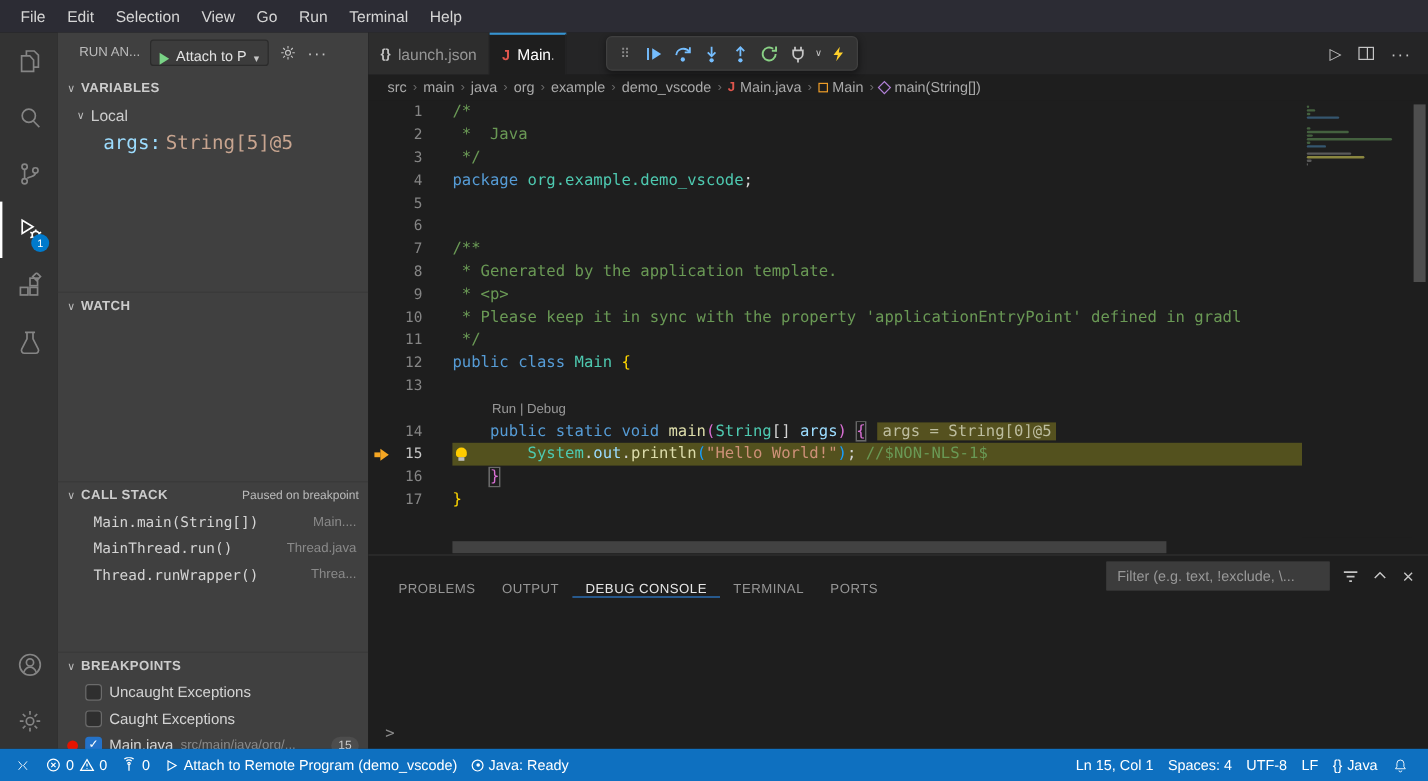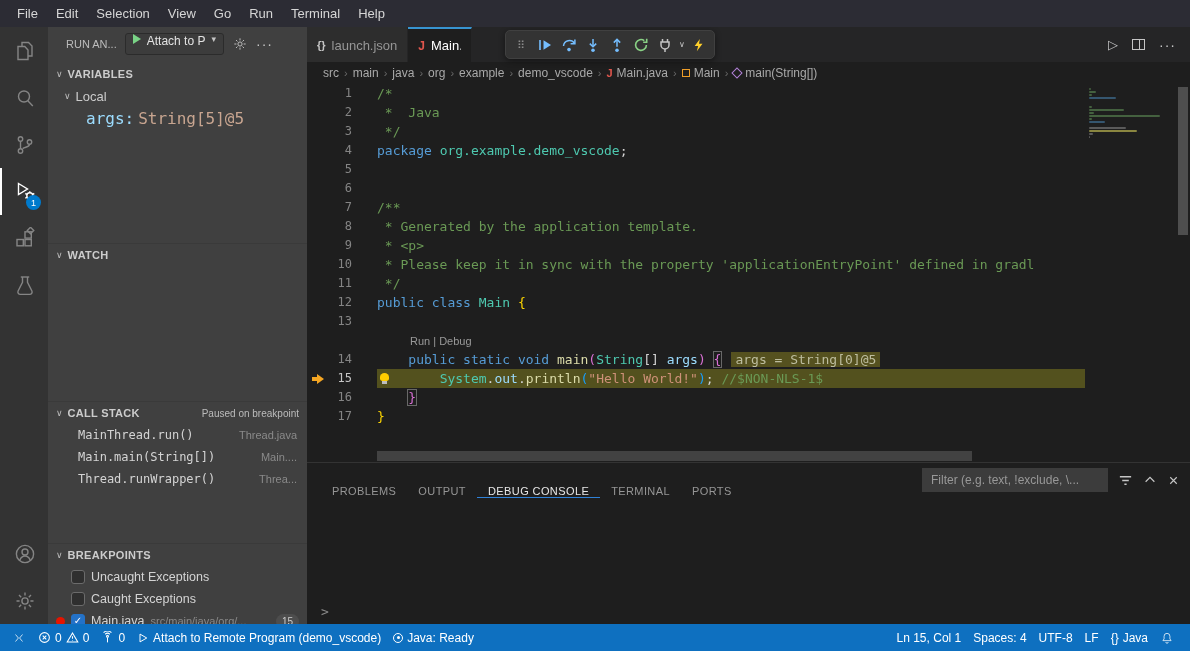--- a/index.html
+++ b/index.html
@@ -24,21 +24,21 @@
   .ab-spacer { flex:1; }
   .ab-badge { position:absolute; right:7px; bottom:5px; min-width:15px; height:15px; border-radius:50%;
               background:#007acc; color:#fff; font-size:9px; display:flex; align-items:center; justify-content:center; }
   .ab-icon svg { stroke:currentColor; fill:none; stroke-width:1.4; }
 
   
   .sidebar { position:absolute; left:48px; top:0; bottom:0; width:259px; background:#404040; font-size:13px; }
   .sb-header { position:absolute; top:0; left:0; right:0; height:34px; display:flex; align-items:center;
                padding:0 8px 0 18px; gap:8px; }
   .sb-title { font-size:11px; color:#bbbbbb; white-space:nowrap; }
-  .attach-ctl { display:flex; align-items:flex-start; gap:6px; background:#3c3c3c; border:1px solid #2b2b2b;
+  .attach-ctl { display:flex; align-items:flex-end; gap:6px; background:#3c3c3c; border:1px solid #2b2b2b;
                 border-radius:3px; height:22px; padding:0 7px; font-size:12px; color:#e2e2e2; }
   .play-tri { width:0; height:0; border-top:5px solid transparent; border-bottom:5px solid transparent;
               border-left:8px solid #79d386; }
   .chev { font-size:9px; color:#c5c5c5; }
   .icon-btn { color:#c5c5c5; display:flex; align-items:center; justify-content:center; }
   .icon-btn svg { stroke:currentColor; fill:none; stroke-width:1.4; }
   .dots { font-size:14px; letter-spacing:1px; color:#c5c5c5; }
 
   .section { position:absolute; left:0; right:0; }
   .sec-variables { top:36px; height:180px; }
@@ -271,26 +271,26 @@
       </div>
 
       <div class="section sec-callstack">
         <div class="sec-head">
           <span class="sec-chev">∨</span>
           <span class="sec-title">CALL STACK</span>
           <span class="sec-status">Paused on breakpoint</span>
         </div>
         <div>
             <div class="frame-row">
+              <span>Main.main(String[])</span>
+              <span class="frame-src">Main....</span>
+            </div>
+            <div class="frame-row">
               <span>MainThread.run()</span>
               <span class="frame-src">Thread.java</span>
-            </div>
-            <div class="frame-row">
-              <span>Main.main(String[])</span>
-              <span class="frame-src">Main....</span>
             </div>
             <div class="frame-row">
               <span>Thread.runWrapper()</span>
               <span class="frame-src">Threa...</span>
             </div>
           </div>
       </div>
 
       <div class="section sec-breakpoints">
         <div class="sec-head">

